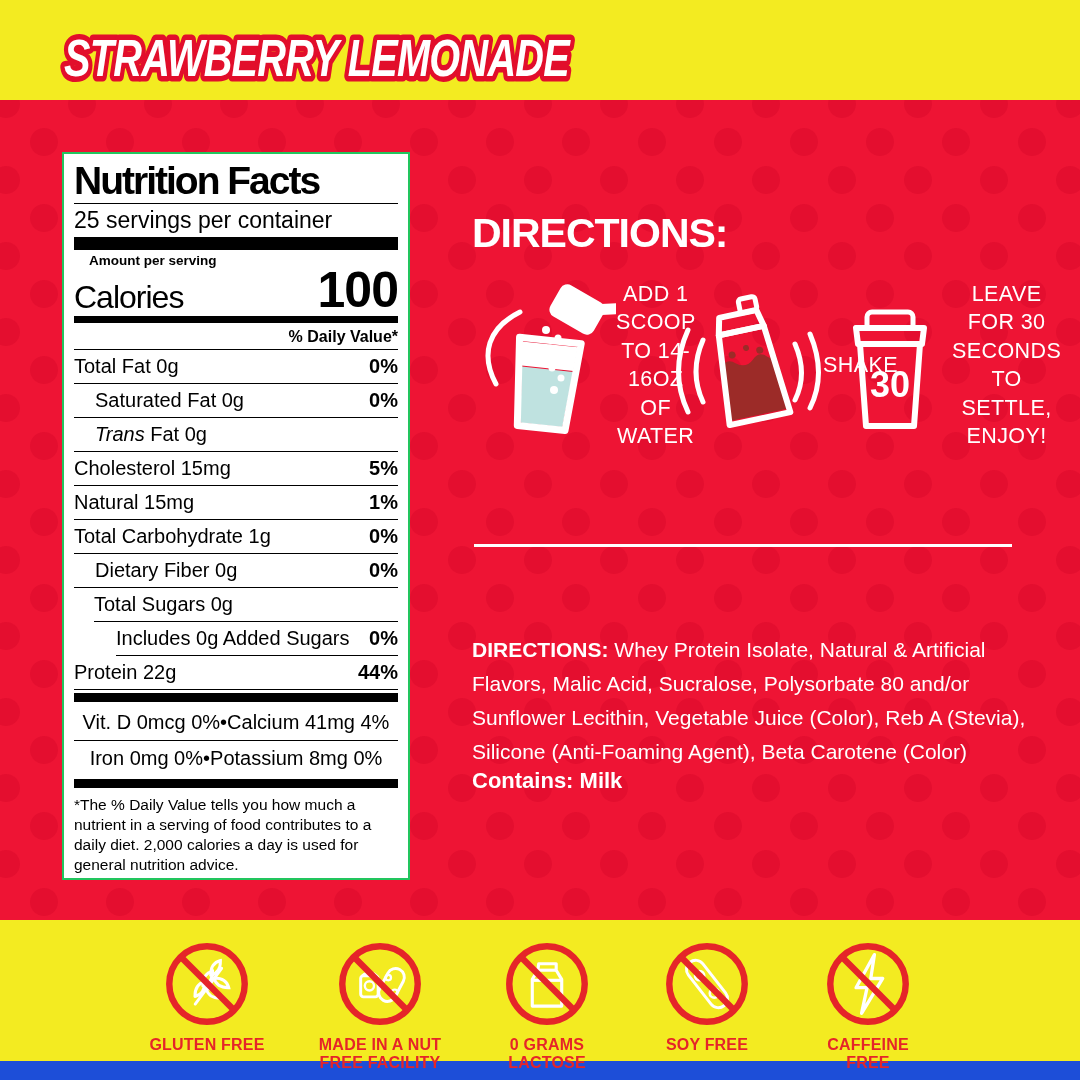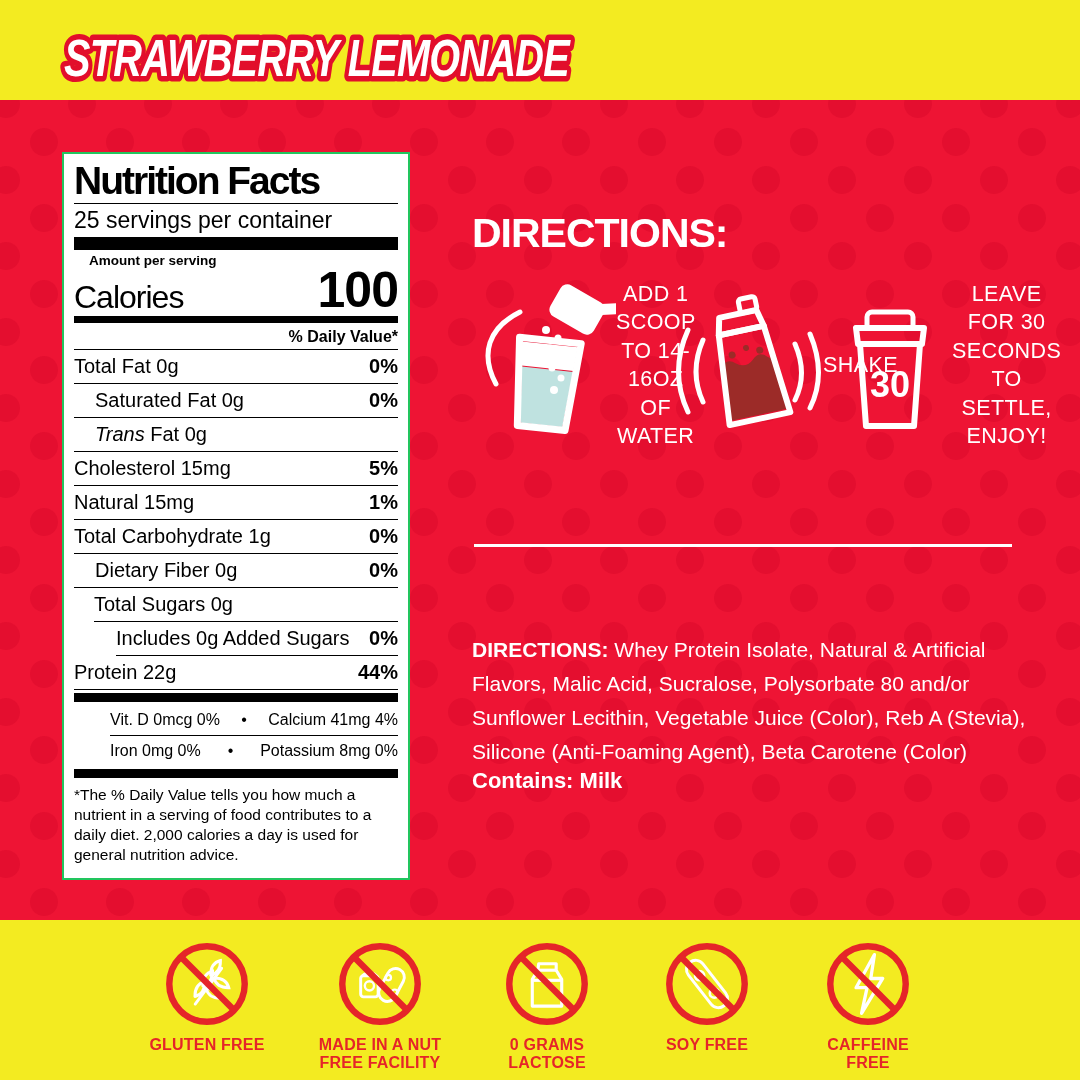--- a/index.html
+++ b/index.html
@@ -44,22 +44,22 @@
     border-bottom:1px solid #000;}
   .nf-row{display:flex;justify-content:space-between;align-items:baseline;
     font-size:20px;line-height:1.15;padding:5px 0;border-bottom:1px solid #000;}
   .nf-row:last-of-type{border-bottom:none;}
   .nf-row .b{font-weight:normal;}
   .nf-row .it{font-style:italic;}
   .nf-row .dv{font-weight:bold;}
   .ind1 .lbl{padding-left:21px;}
   .rowind1{margin-left:20px;}
   .rowind2{margin-left:42px;}
-  .nf-micro{display:flex;justify-content:space-between;align-items:baseline;
-    font-size:16px;padding:6px 0;border-bottom:1px solid #000;margin-left:36px;}
+  .nf-micro{display:flex;justify-content:center;align-items:baseline;
+    font-size:20px;padding:6px 0;border-bottom:1px solid #000;}
   .nf-micro.last{border-bottom:none;}
   .nf-foot{font-size:15.5px;line-height:1.3;padding-top:4px;}
 
   
   .directions-title{position:absolute;left:472px;top:210px;color:#fff;
     font-size:41px;font-weight:bold;letter-spacing:-1px;}
   .steps{position:absolute;left:466px;top:266px;width:560px;display:flex;justify-content:space-between;}
   .step{display:flex;flex-direction:row;align-items:center;}
   .step1{width:200px;}
   .step2{width:150px;}
@@ -69,21 +69,21 @@
     text-align:center;line-height:1.32;letter-spacing:0.4px;}
   .divider{position:absolute;left:474px;top:544px;width:538px;height:3px;background:#fff;}
 
   
   .ingredients{position:absolute;left:472px;top:612px;width:556px;color:#fff;
     font-size:21px;line-height:1.62;}
   .ingredients .ing-label{font-weight:bold;}
   .contains{position:absolute;left:472px;top:768px;color:#fff;font-size:22px;font-weight:bold;}
 
   
-  .bottom-band{position:absolute;left:0;top:920px;width:1080px;height:160px;background:#f3eb21;}
+  .bottom-band{position:absolute;left:0;top:920px;width:1080px;height:141px;background:#f3eb21;}
   .badge{position:absolute;top:18px;display:flex;flex-direction:column;align-items:center;}
   .badge-label{margin-top:6px;color:#e52529;font-size:16px;font-weight:bold;
     text-align:center;line-height:1.15;letter-spacing:0.2px;}
   .bdg1{left:122px;width:170px;}
   .bdg2{left:300px;width:160px;}
   .bdg3{left:492px;width:110px;}
   .bdg4{left:647px;width:120px;}
   .bdg5{left:813px;width:110px;}
 </style>
 </head>

